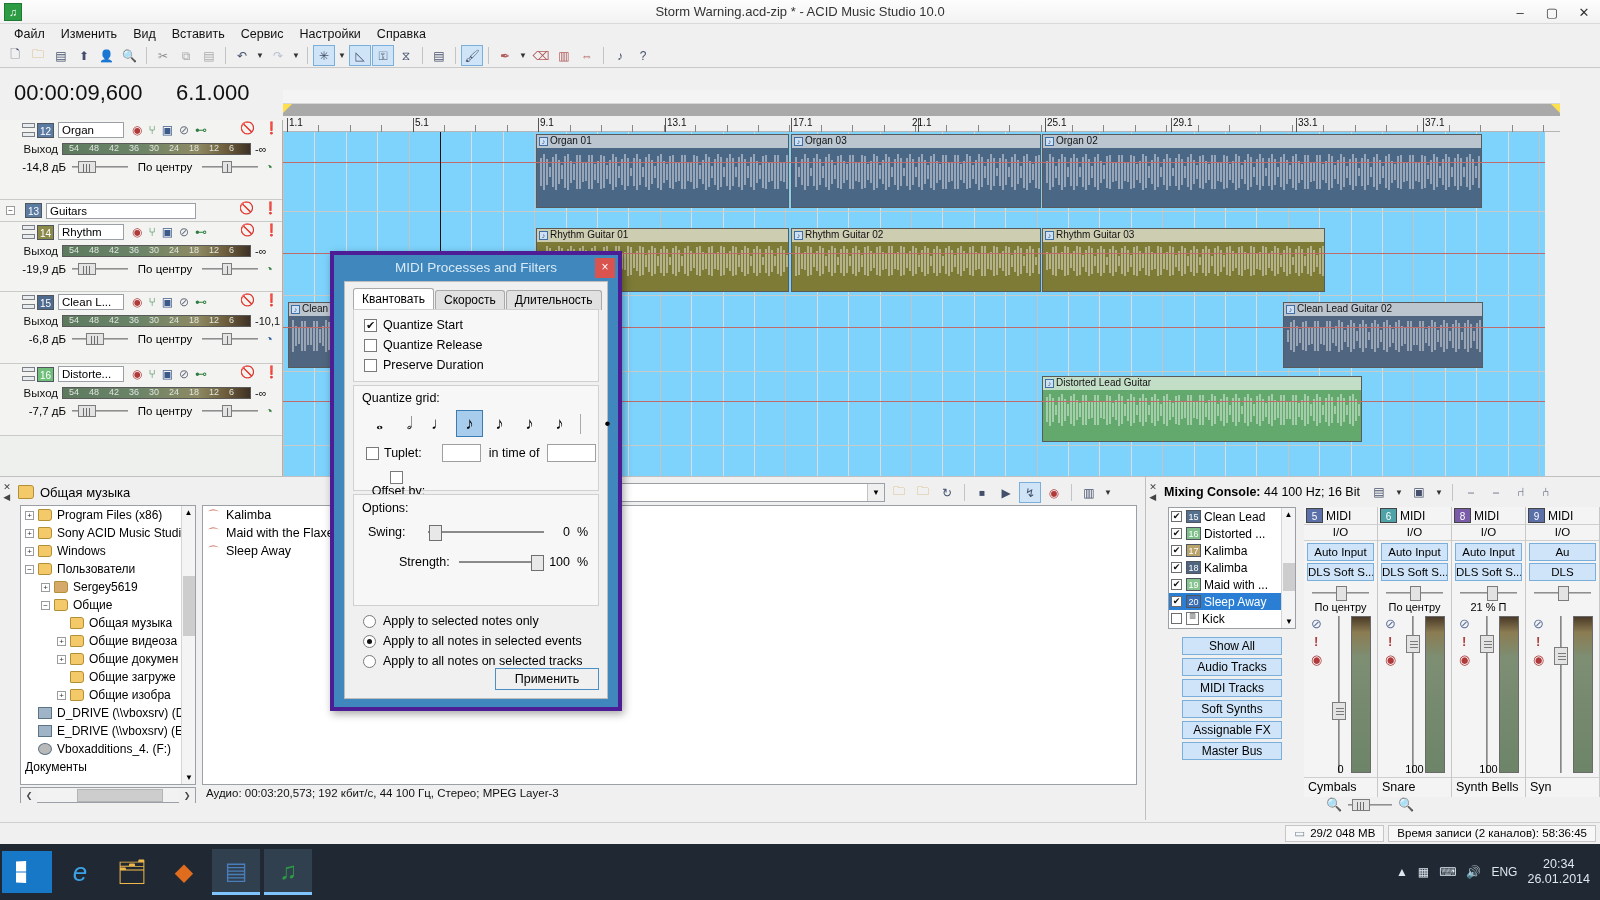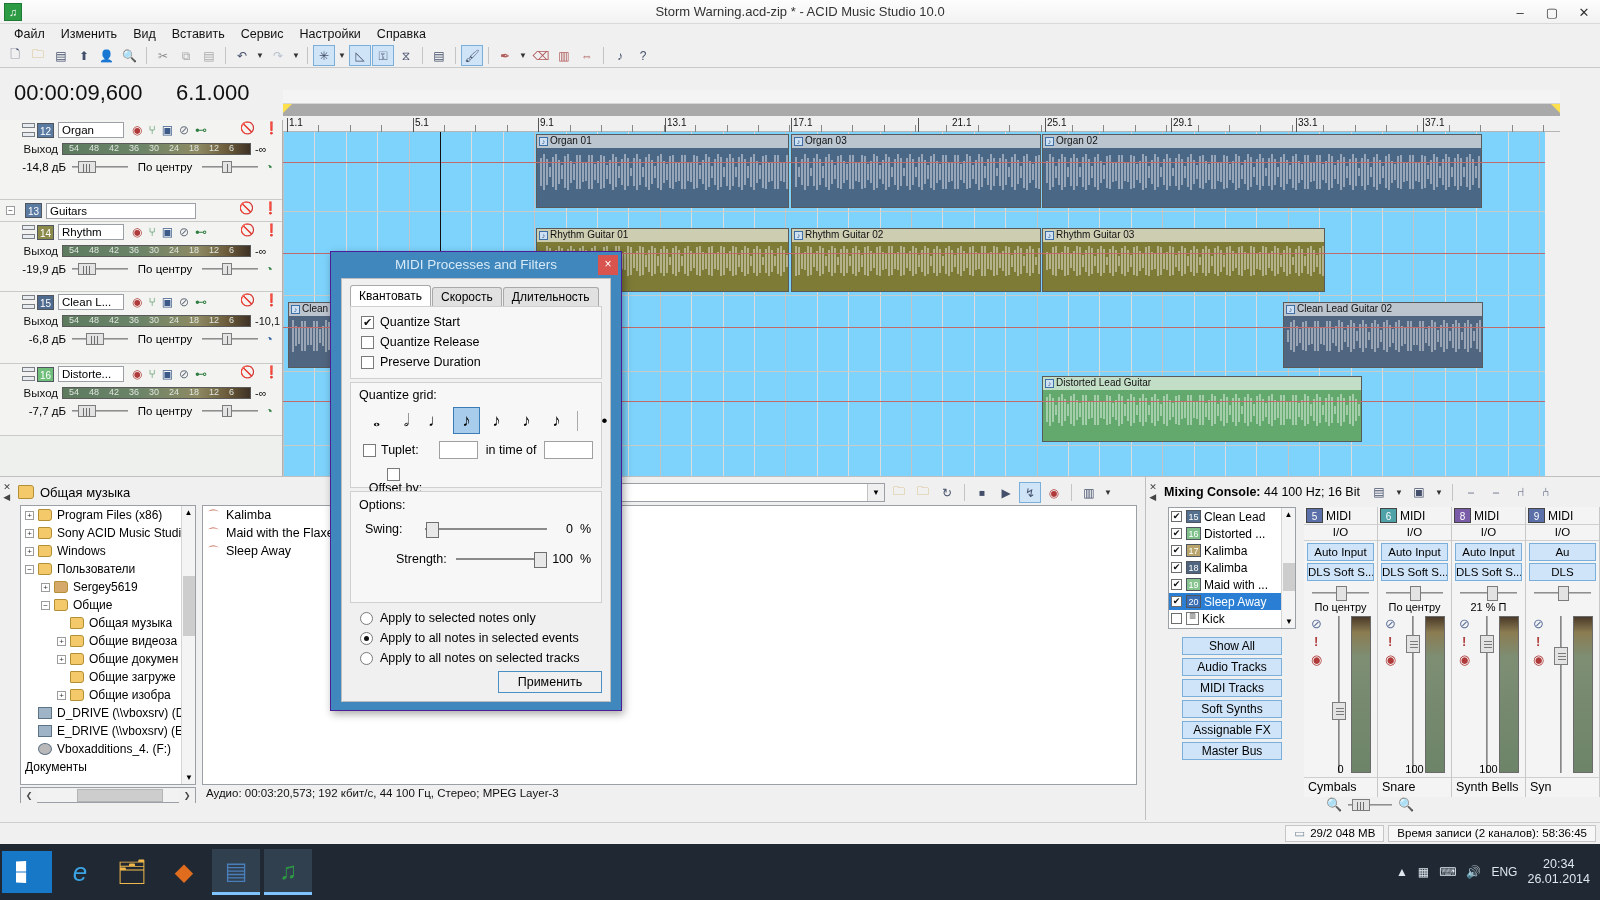--- a/index.html
+++ b/index.html
@@ -270,21 +270,21 @@
     position:relative; }
   .tb-app { width:48px; height:46px; margin-left:4px; display:flex; align-items:center;
     justify-content:center; position:relative; }
   .tb-app.active { background:#31404f; border-bottom:3px solid #7fc4ff; }
   .tray { position:absolute; right:0; top:0; height:56px; display:flex; align-items:center;
     color:#dfe6ee; font-size:12px; gap:10px; padding-right:10px; }
   .clock { text-align:center; line-height:15px; font-size:12.5px; }
 
   
   .modal { position:absolute; left:330px; top:251px; width:292px; height:460px;
-    background:#3f87bd; border:1px solid #4c1d95; box-shadow:2px 3px 8px rgba(0,0,0,.35); }
+    background:#3f87bd; border:4px solid #4c1d95; box-shadow:2px 3px 8px rgba(0,0,0,.35); }
   .mod-title { height:26px; color:#d8eaf7; font-size:13.5px; text-align:center;
     line-height:26px; position:relative; }
   .mod-close { position:absolute; right:3px; top:3px; width:20px; height:20px; background:#d9534f;
     color:#fff; font-size:12px; text-align:center; line-height:19px; }
   .mod-body { position:absolute; left:10px; top:26px; right:10px; bottom:8px;
     background:#f0f0f0; border:1px solid #bdbdbd; }
   .mtabs { position:absolute; left:8px; top:6px; display:flex; align-items:flex-end; }
   .mtab { height:20px; padding:0 8px; font-size:12px; line-height:19px; background:#e1e1e1;
     border:1px solid #a9a9a9; border-bottom:none; border-radius:3px 3px 0 0; margin-right:1px; }
   .mtab.active { background:#fff; height:22px; line-height:21px; }
@@ -428,21 +428,21 @@
         <div class="rlab" style="left: 4px;">1.1</div>
         <div class="rtick maj" style="left: 130px;"></div>
         <div class="rlab" style="left: 130px;">5.1</div>
         <div class="rtick maj" style="left: 255px;"></div>
         <div class="rlab" style="left: 255px;">9.1</div>
         <div class="rtick maj" style="left: 382px;"></div>
         <div class="rlab" style="left: 382px;">13.1</div>
         <div class="rtick maj" style="left: 508px;"></div>
         <div class="rlab" style="left: 508px;">17.1</div>
         <div class="rtick maj" style="left: 635px;"></div>
-        <div class="rlab" style="left: 667px;">21.1</div>
+        <div class="rlab" style="left: 627px;">21.1</div>
         <div class="rtick maj" style="left: 762px;"></div>
         <div class="rlab" style="left: 762px;">25.1</div>
         <div class="rtick maj" style="left: 888px;"></div>
         <div class="rlab" style="left: 888px;">29.1</div>
         <div class="rtick maj" style="left: 1013px;"></div>
         <div class="rlab" style="left: 1013px;">33.1</div>
         <div class="rtick maj" style="left: 1140px;"></div>
         <div class="rlab" style="left: 1140px;">37.1</div>
       </div>
 

